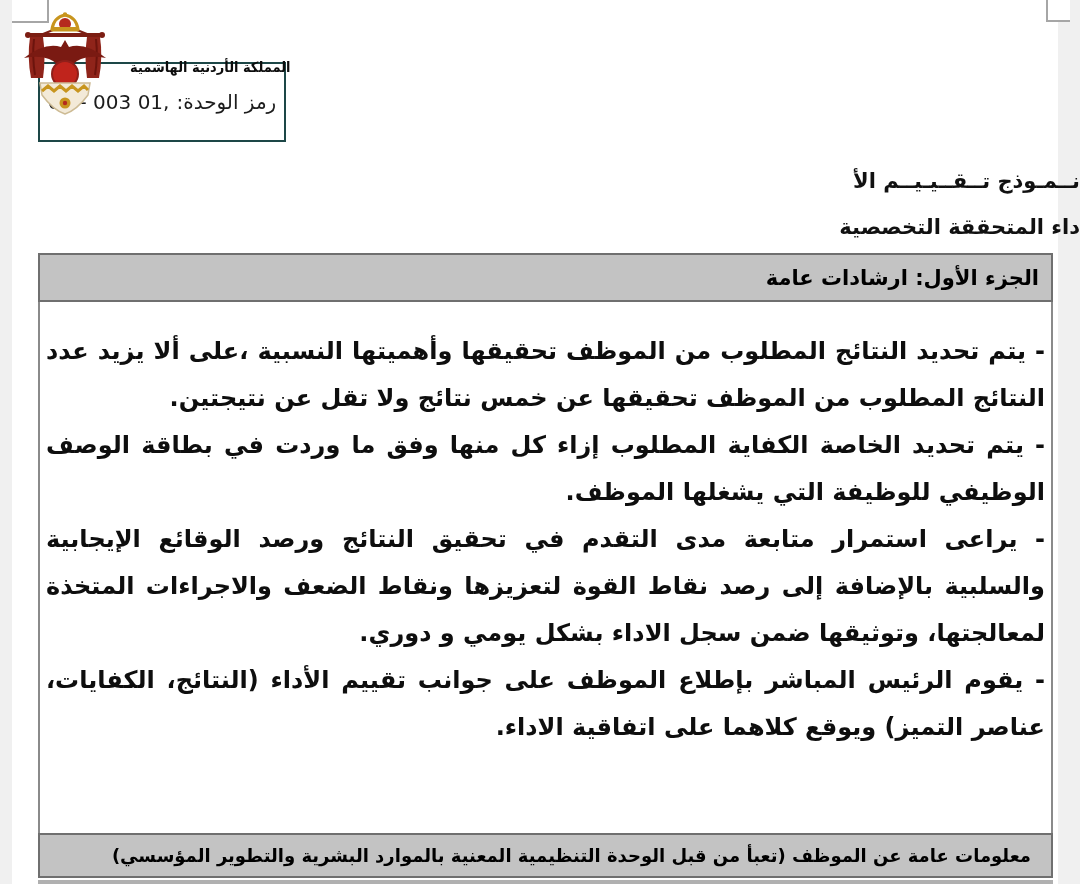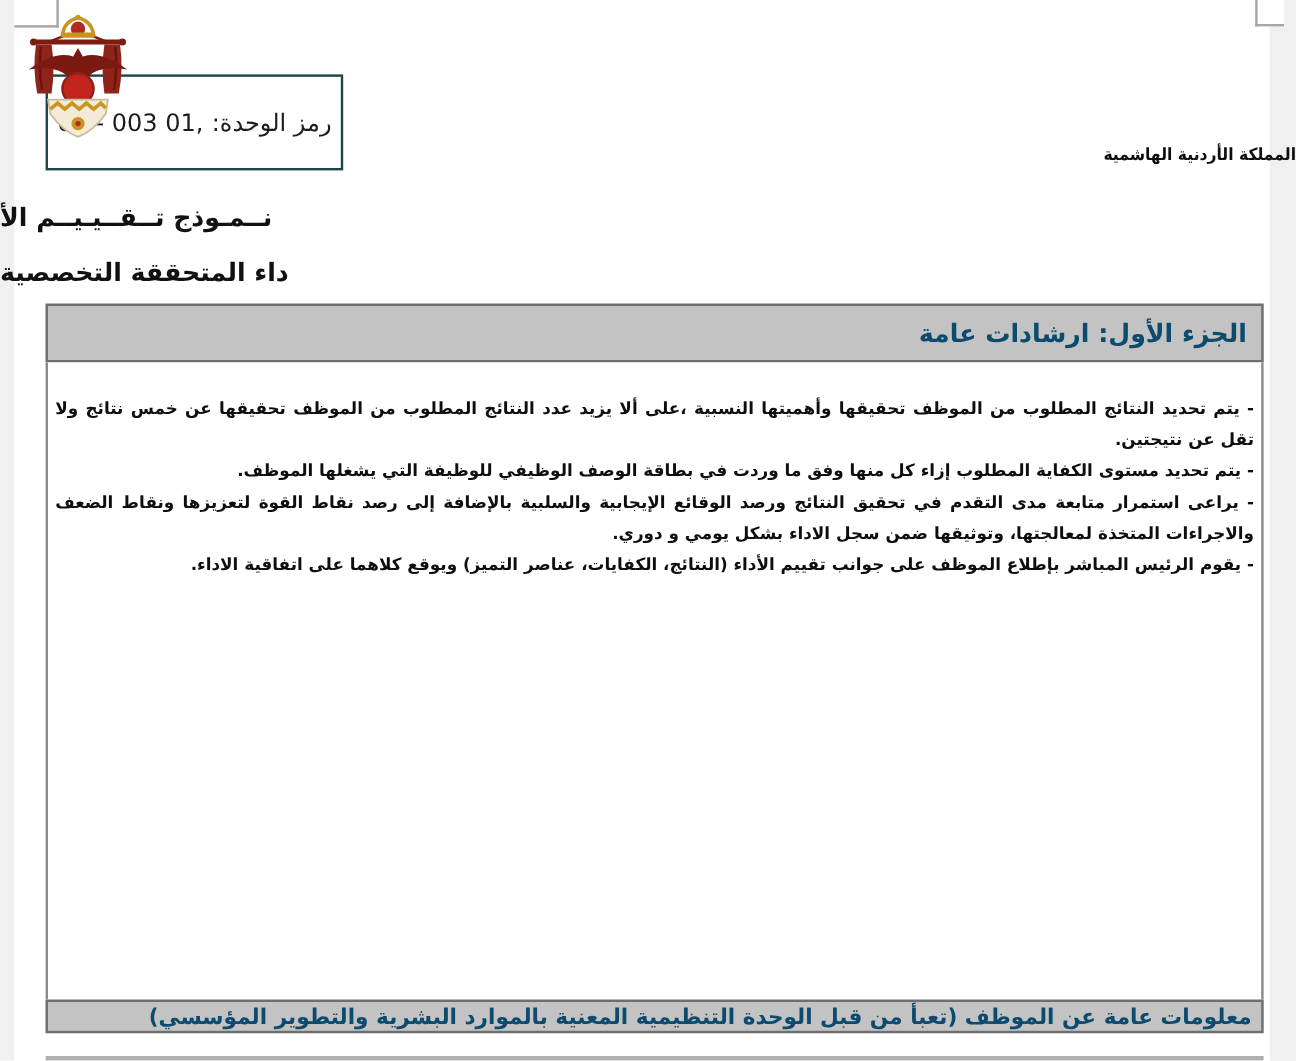--- a/index.html
+++ b/index.html
@@ -7,34 +7,34 @@
   .page{position:relative;width:1080px;height:884px;background:#ffffff;overflow:hidden;}
   .edge-strip{position:absolute;top:0;height:884px;background:#f0f0f0;}
   .edge-left{left:0;width:12px;}
   .edge-right{left:1058px;width:22px;}
   .cut-box{position:absolute;background:#fff;}
   .cut-box-left{left:12px;top:-2px;width:35px;height:23px;border-right:2px solid #a6a6a6;border-bottom:2px solid #a6a6a6;}
   .cut-box-right{left:1046px;top:-2px;width:22px;height:22px;border-left:2px solid #a6a6a6;border-bottom:2px solid #a6a6a6;}
   .code-box{position:absolute;left:38px;top:62px;width:248px;height:80px;border:2px solid #1d4747;box-sizing:border-box;
             display:flex;align-items:center;justify-content:center;gap:7px;direction:rtl;
             font-size:20px;color:#1c1c1c;}
-  .emblem-wrap{position:absolute;left:0;top:12px;width:1080px;display:flex;flex-direction:column;}
+  .emblem-wrap{position:absolute;left:0;top:12px;width:1080px;display:flex;align-items:center;}
   .emblem-caption{margin-top:6px;font-size:13px;font-weight:bold;color:#0d0d0d;letter-spacing:-1px;transform:scaleY(1.08);}
-  .title-block{position:absolute;left:0;top:158px;width:1080px;text-align:left;direction:rtl;
+  .title-block{position:absolute;left:0;top:158px;width:1080px;text-align:right;direction:rtl;
                font-size:21px;font-weight:bold;color:#111;}
   .title-block div{line-height:46px;}
   .bar{position:absolute;left:38px;width:1015px;box-sizing:border-box;background:#c3c3c3;
-       border:2px solid #6f6f6f;direction:rtl;text-align:right;font-weight:bold;color:#0c4a6e;
+       border:2px solid #6f6f6f;direction:rtl;text-align:right;font-weight:bold;color:#000000;
        display:flex;align-items:center;overflow:hidden;}
   .bar-1{top:253px;height:49px;font-size:21px;padding:0 12px;}
-  .bar-2{top:833px;height:28px;font-size:18px;padding:0 8px;white-space:nowrap;}
+  .bar-2{top:833px;height:45px;font-size:18px;padding:0 20px;white-space:nowrap;}
   .section-body{position:absolute;left:38px;top:302px;width:1015px;height:531px;box-sizing:border-box;
                 background:#fff;border-left:2px solid #8a8a8a;border-right:2px solid #8a8a8a;
                 padding:26px 6px 0 6px;overflow:hidden;direction:rtl;}
-  .section-body p{margin:0;font-size:14px;font-weight:bold;color:#0e0e0e;line-height:26px;
+  .section-body p{margin:0;font-size:24px;font-weight:bold;color:#0e0e0e;line-height:47px;
                   text-align:justify;}
   .bottom-line{position:absolute;left:38px;top:880px;width:1015px;height:4px;background:#b0b0b0;}
 </style>
 </head>
 <body>
 
 <div class="page">
 
   <div class="edge-strip edge-left"></div>
   <div class="edge-strip edge-right"></div>
@@ -85,21 +85,21 @@
     <div>نــمـوذج تــقــيـيــم الأ</div>
     <div>داء المتحققة التخصصية</div>
   </div>
 
   <div class="bar bar-1">
     <span>الجزء الأول: ارشادات عامة</span>
   </div>
 
   <div class="section-body">
     <p>- يتم تحديد النتائج المطلوب من الموظف تحقيقها وأهميتها النسبية ،على ألا يزيد عدد النتائج المطلوب من الموظف تحقيقها عن خمس نتائج ولا تقل عن نتيجتين.</p>
-    <p>- يتم تحديد مستوى الكفاية المطلوب إزاء كل منها وفق ما وردت في بطاقة الوصف الوظيفي للوظيفة التي يشغلها الموظف.</p>
+    <p>- يتم تحديد الخاصة الكفاية المطلوب إزاء كل منها وفق ما وردت في بطاقة الوصف الوظيفي للوظيفة التي يشغلها الموظف.</p>
     <p>- يراعى استمرار متابعة مدى التقدم في تحقيق النتائج ورصد الوقائع الإيجابية والسلبية بالإضافة إلى رصد نقاط القوة لتعزيزها ونقاط الضعف والاجراءات المتخذة لمعالجتها، وتوثيقها ضمن سجل الاداء بشكل يومي و دوري.</p>
     <p>- يقوم الرئيس المباشر بإطلاع الموظف على جوانب تقييم الأداء (النتائج، الكفايات، عناصر التميز) ويوقع كلاهما على اتفاقية الاداء.</p>
 
   </div>
 
   <div class="bar bar-2">
     <span>معلومات عامة عن الموظف (تعبأ من قبل الوحدة التنظيمية المعنية بالموارد البشرية والتطوير المؤسسي)</span>
   </div>
 
   <div class="bottom-line"></div>

